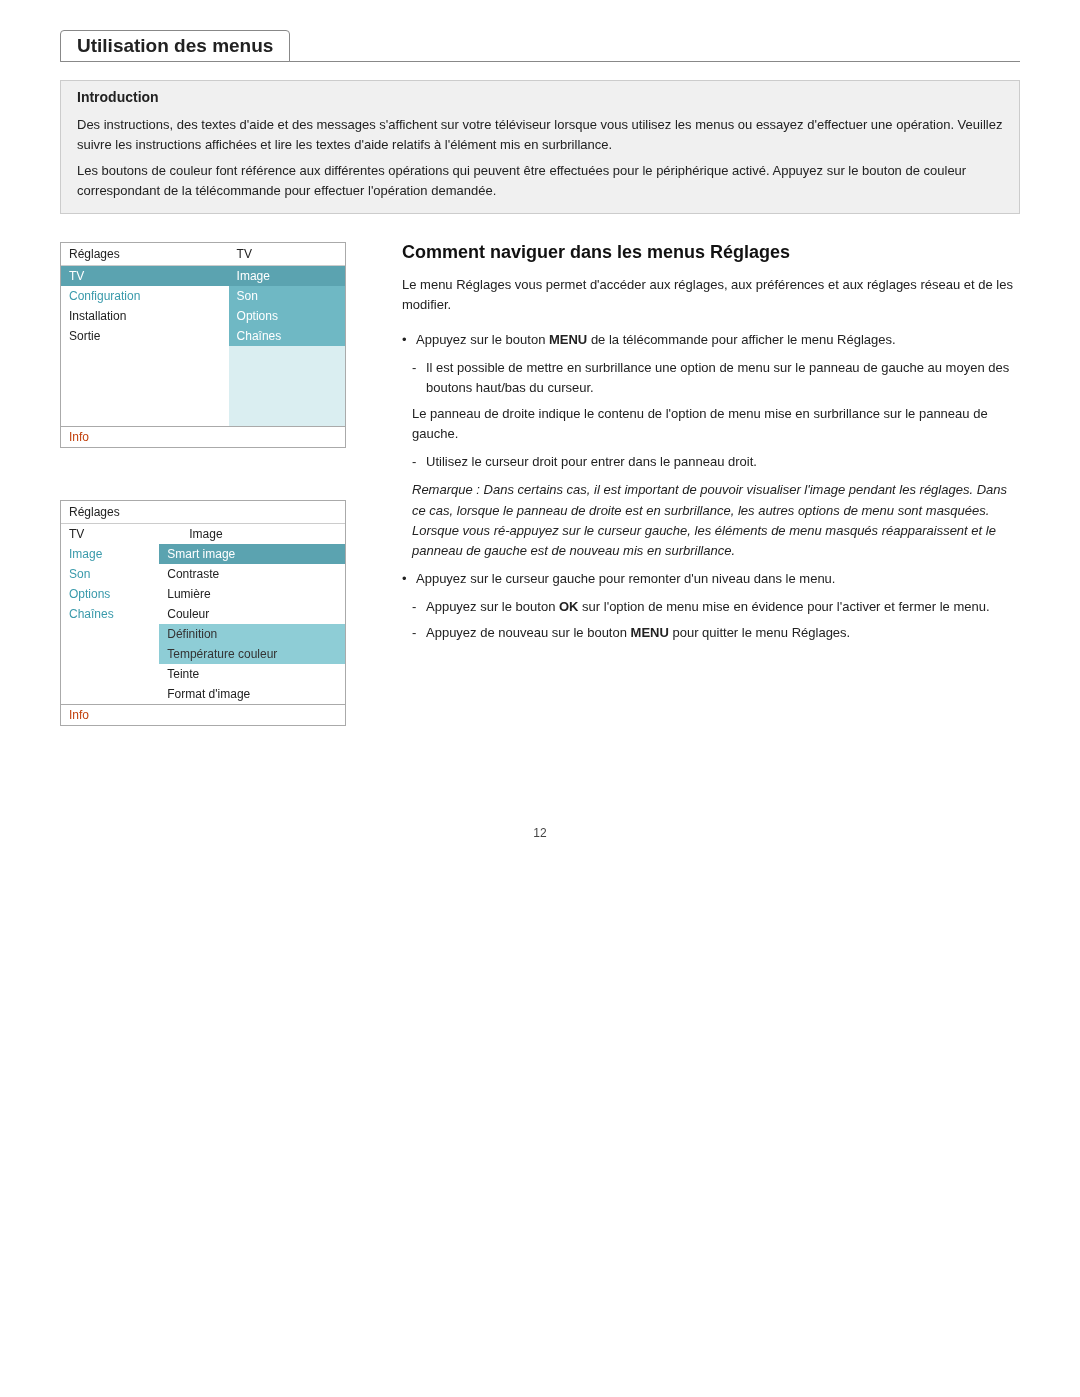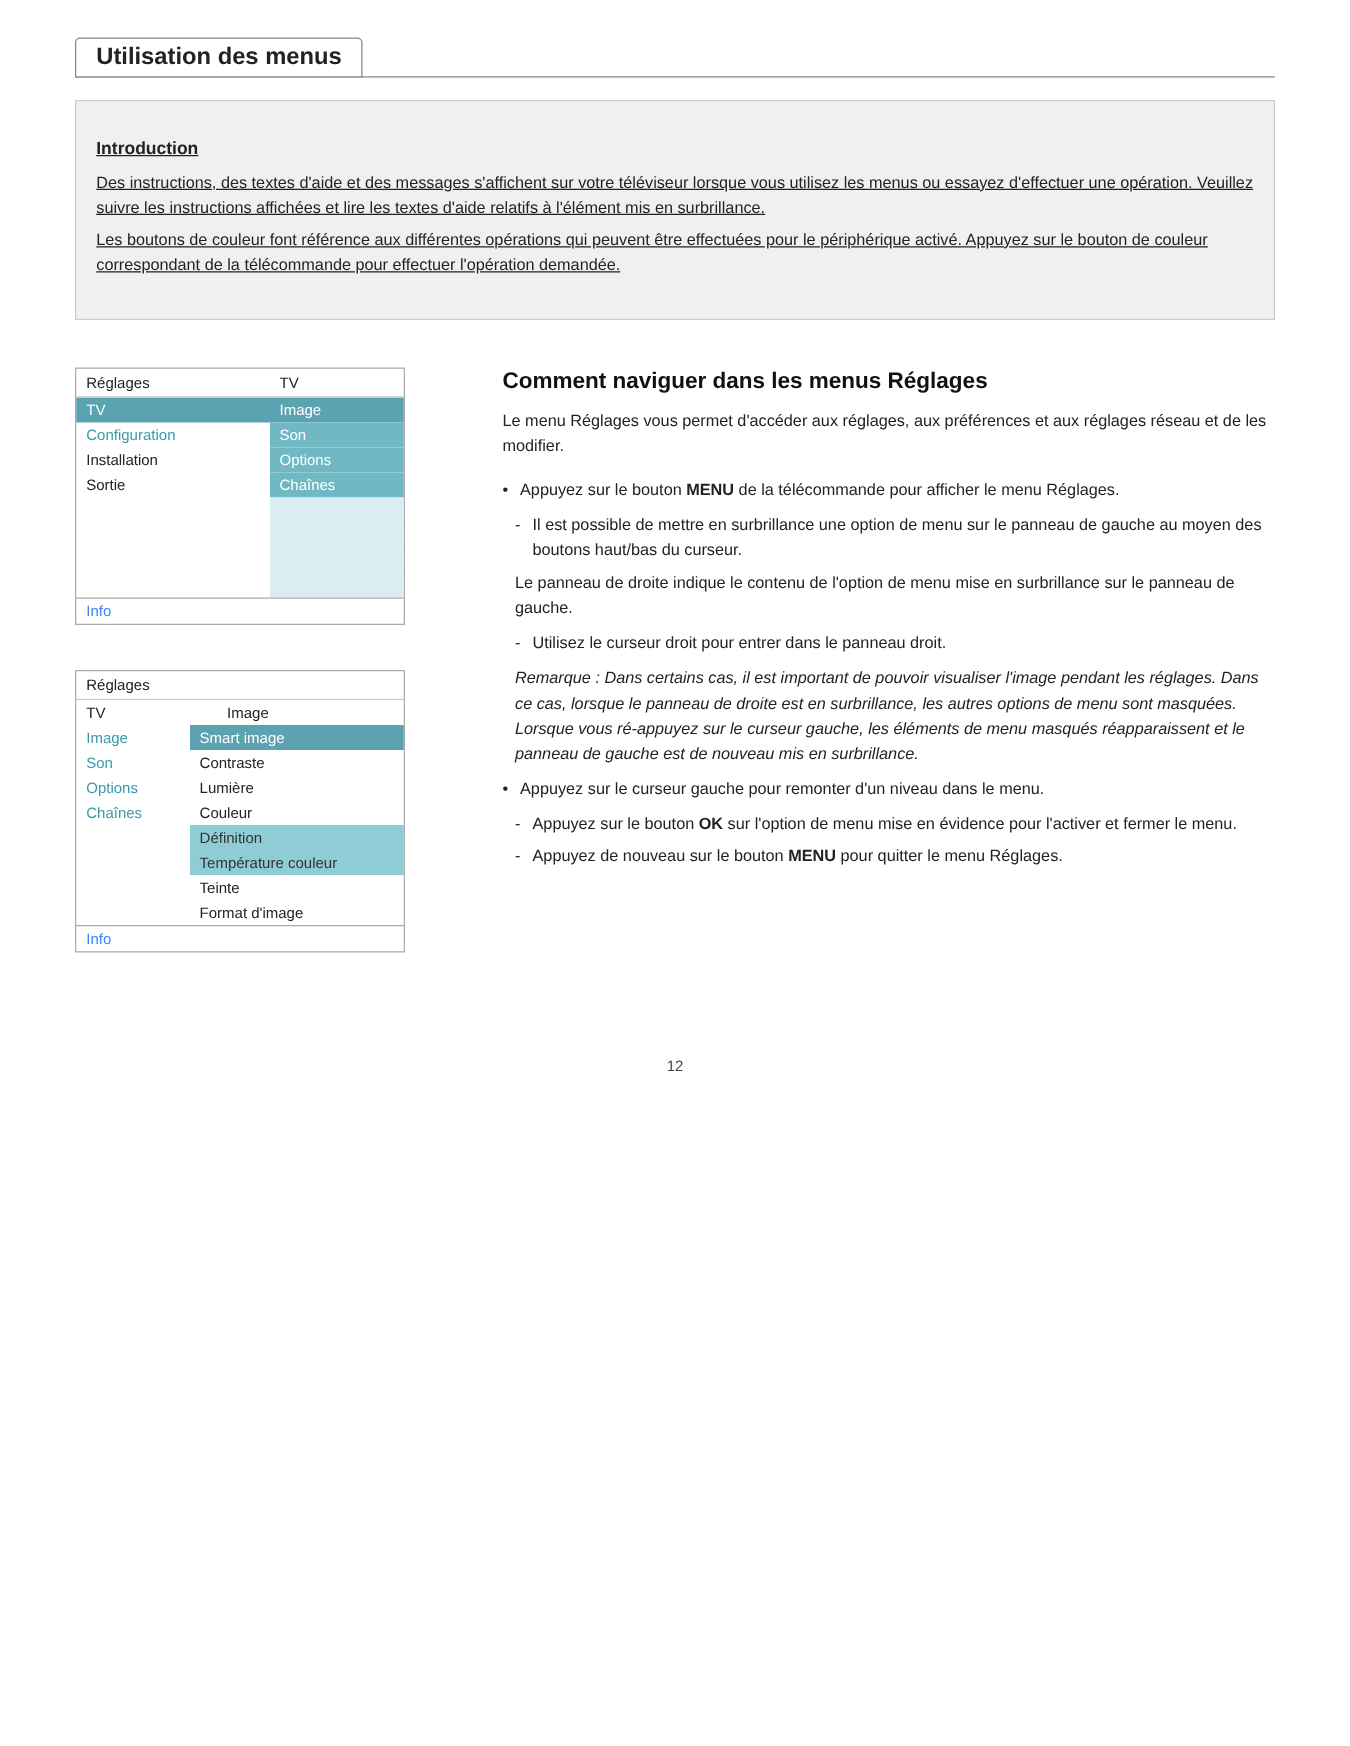--- a/index.html
+++ b/index.html
@@ -29,25 +29,24 @@
     }
     .header-line {
       border-top: 1.5px solid #888;
       margin-top: -1px;
     }
 
     
     .intro-box {
       background: #f0f0f0;
       border: 1px solid #ccc;
-      padding: 27px 16px;
-      margin-bottom: 38px;
+      padding: 6px 16px;
+      margin-bottom: 28px;
       line-height: 1.55;
       font-size: 13px;
-      text-decoration: underline;
     }
     .intro-box .intro-title {
       font-weight: bold;
       font-size: 14px;
       margin-bottom: 6px;
     }
     .intro-box p {
       margin-bottom: 6px;
     }
 
@@ -61,22 +60,22 @@
       width: 310px;
       flex-shrink: 0;
     }
     .right-col {
       flex: 1;
     }
 
     
     .menu-screenshot {
       border: 1px solid #aaa;
-      width: 264px;
-      margin-bottom: 36px;
+      width: 286px;
+      margin-bottom: 52px;
       font-size: 12px;
       background: #fff;
     }
     .menu-screenshot table {
       width: 100%;
       border-collapse: collapse;
     }
     .menu-screenshot .menu-header-row td {
       padding: 4px 8px;
       font-size: 12px;
@@ -102,21 +101,21 @@
     .menu-screenshot .menu-row td.left-selected {
       color: #3a9aab;
       font-weight: normal;
     }
     .menu-screenshot .menu-row td.empty-right {
       background: #daeef1;
     }
     .menu-screenshot .info-row {
       border-top: 1px solid #aaa;
       padding: 3px 8px;
-      color: #3b82f6;
+      color: #c2410c;
       font-size: 12px;
     }
 
     
     .section-title {
       font-size: 18px;
       font-weight: bold;
       margin-bottom: 12px;
       color: #111;
     }

